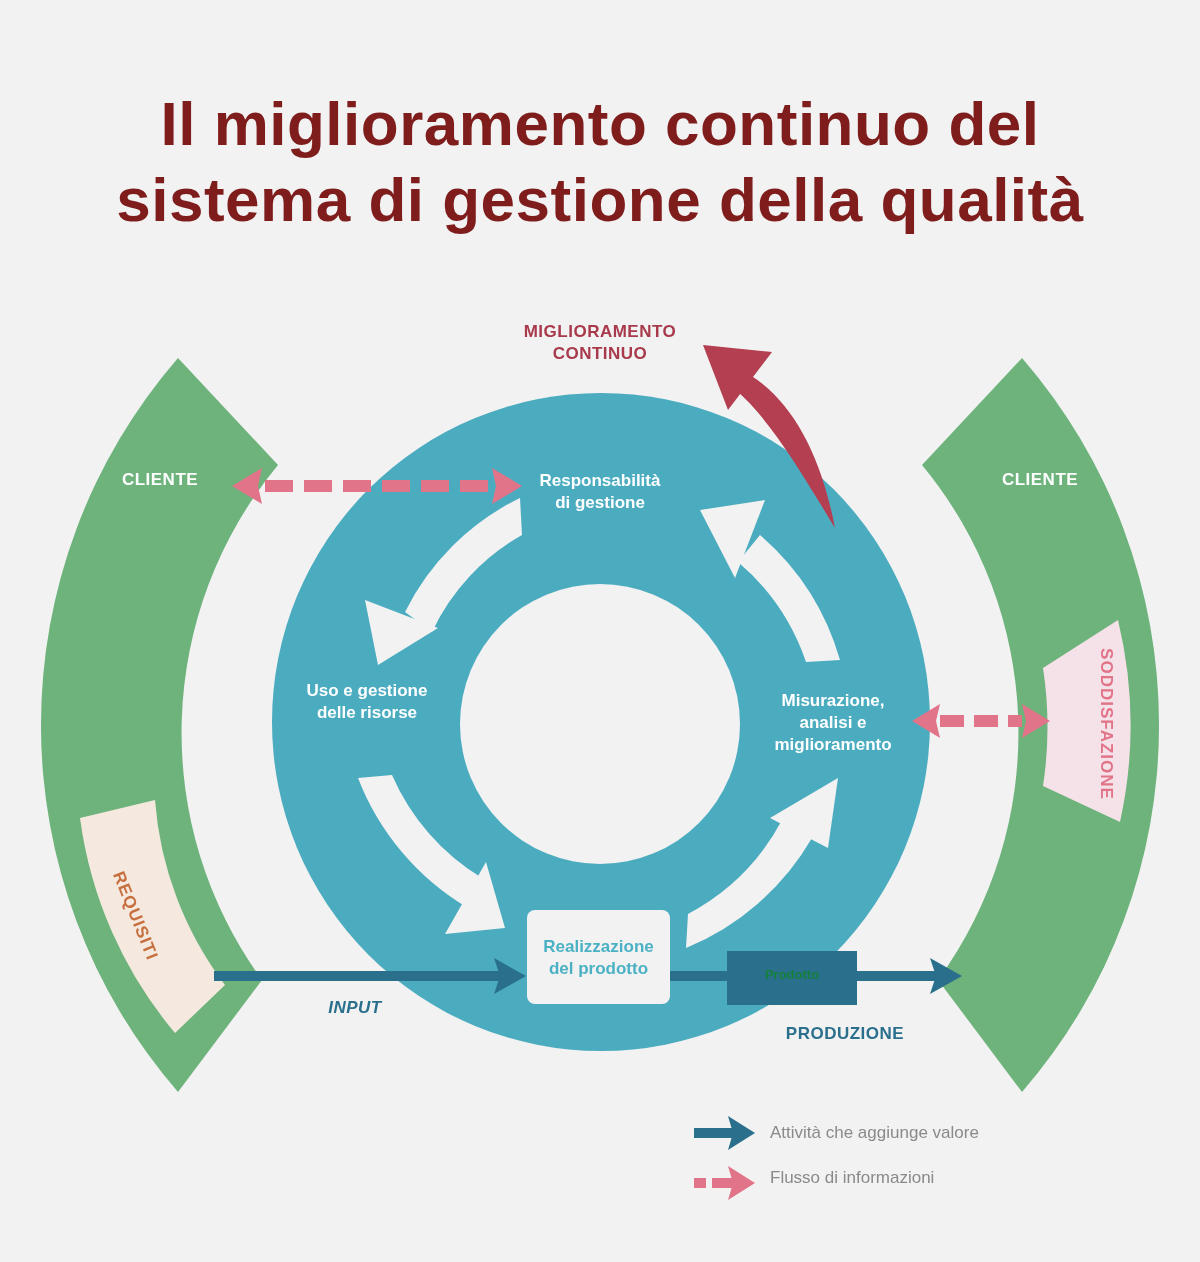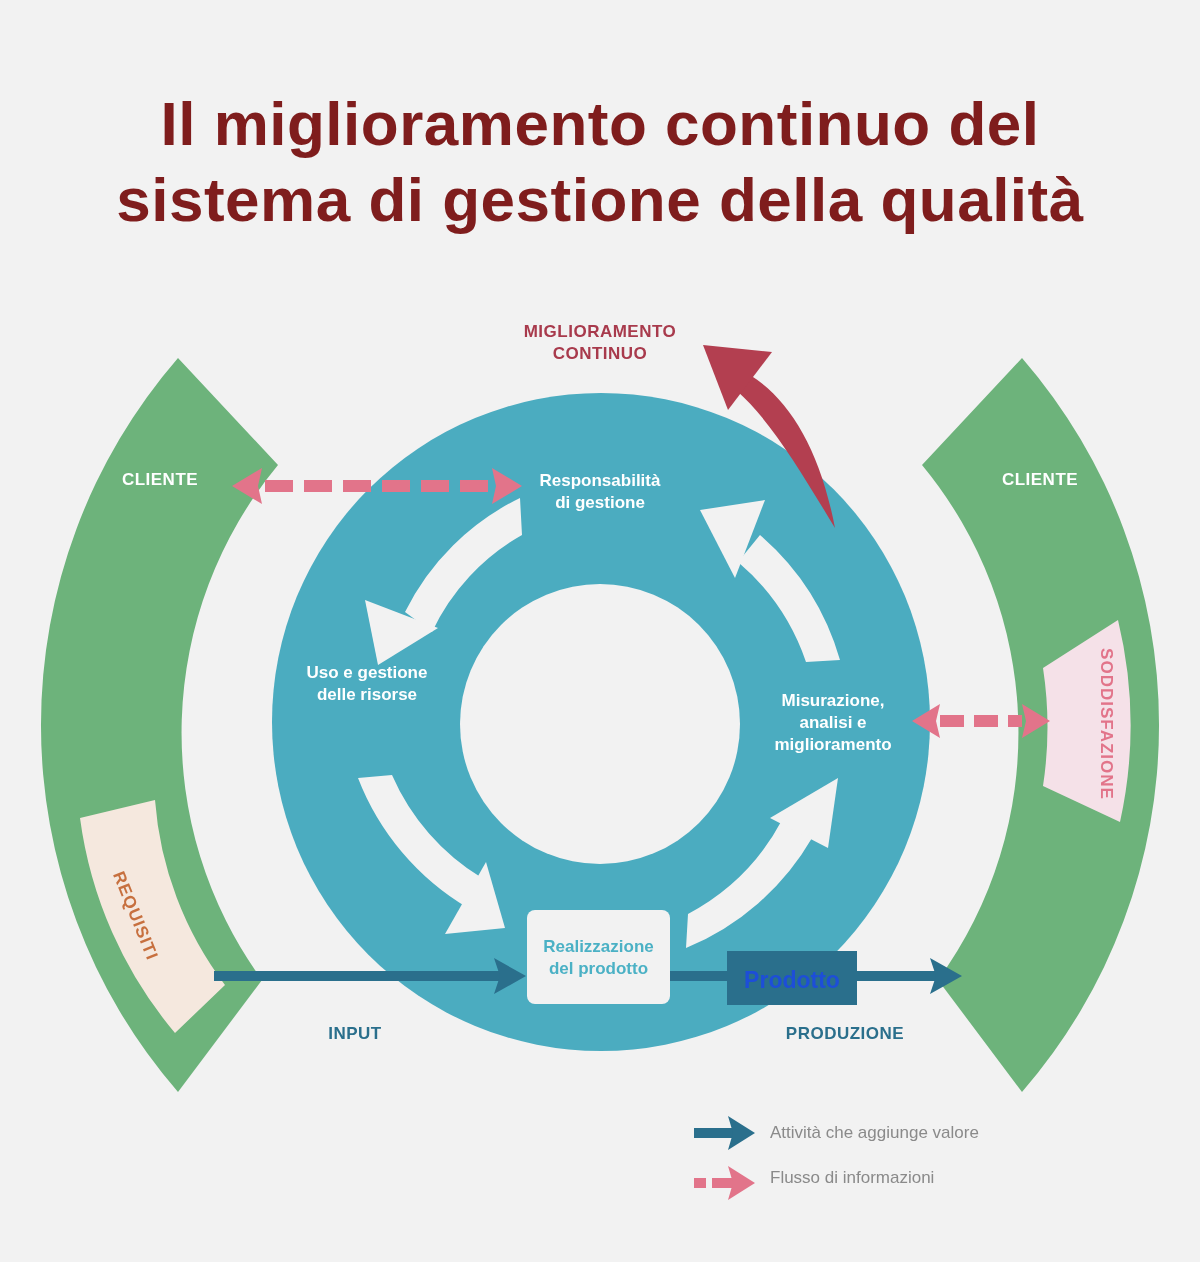--- a/index.html
+++ b/index.html
@@ -8,21 +8,21 @@
   .title { position:absolute; left:0; top:86px; width:1200px; text-align:center;
            color:#7f1d1d; font-weight:bold; font-size:62px; line-height:76px; letter-spacing:0.5px; }
   svg.diagram { position:absolute; left:0; top:0; }
   .lbl { position:absolute; text-align:center; font-weight:bold; }
   .white { color:#ffffff; font-size:17px; line-height:22px; }
   .cliente { color:#ffffff; font-size:17px; letter-spacing:0.5px; }
   .mc { color:#a83a4c; font-size:17px; line-height:22px; letter-spacing:0.5px; }
   .iso { color:#4bb1c5; font-size:58px; line-height:66px; }
   .flow { color:#2a6f8c; font-size:17px; letter-spacing:0.5px; }
   .realiz { color:#4bb1c5; font-size:17px; line-height:22px; }
-  .prodotto { color:#1d4ed8; font-size:23px; }
+  .prodotto { color:#15803d; font-size:13px; }
   .vert { position:absolute; font-weight:bold; font-size:17px; letter-spacing:1px; white-space:nowrap; }
   .legend { position:absolute; left:770px; font-size:17px; color:#8a8a8a; }
 </style>
 </head>
 <body>
 
 <div class="title">
   <div>Il miglioramento continuo del</div>
   <div>sistema di gestione della qualità</div>
 </div>
@@ -105,39 +105,39 @@
   <div>CONTINUO</div>
 </div>
 
 <div class="lbl cliente" style="left:100px; top:470px; width:120px;">CLIENTE</div>
 <div class="lbl cliente" style="left:980px; top:470px; width:120px;">CLIENTE</div>
 
 <div class="lbl white" style="left:500px; top:470px; width:200px;">
   <div>Responsabilità</div>
   <div>di gestione</div>
 </div>
-<div class="lbl white" style="left:282px; top:662px; width:170px;">
+<div class="lbl white" style="left:282px; top:680px; width:170px;">
   <div>Uso e gestione</div>
   <div>delle risorse</div>
 </div>
 <div class="lbl white" style="left:748px; top:690px; width:170px;">
   <div>Misurazione,</div>
   <div>analisi e</div>
   <div>miglioramento</div>
 </div>
 <div class="lbl realiz" style="left:527px; top:936px; width:143px;">
   <div>Realizzazione</div>
   <div>del prodotto</div>
 </div>
 
 <div class="lbl iso" style="left:460px; top:652px; width:280px;">
 </div>
 
 <div class="lbl prodotto" style="left:727px; top:967px; width:130px;">Prodotto</div>
 
-<div class="lbl flow" style="left:295px; top:1024px; width:120px;">INPUT</div>
+<div class="lbl flow" style="left:295px; top:998px; width:120px;font-style:italic;">INPUT</div>
 <div class="lbl flow" style="left:760px; top:1024px; width:170px;">PRODUZIONE</div>
 
 <div class="vert" style="left:88px; top:906px; color:#c7703f; transform:rotate(68deg); transform-origin:center;">REQUISITI</div>
 <div class="vert" style="left:1030px; top:714px; color:#e2748a; transform:rotate(90deg); transform-origin:center;">SODDISFAZIONE</div>
 
 <div class="legend" style="top:1123px;">Attività che aggiunge valore</div>
 <div class="legend" style="top:1168px;">Flusso di informazioni</div>
 
 </body></html>

